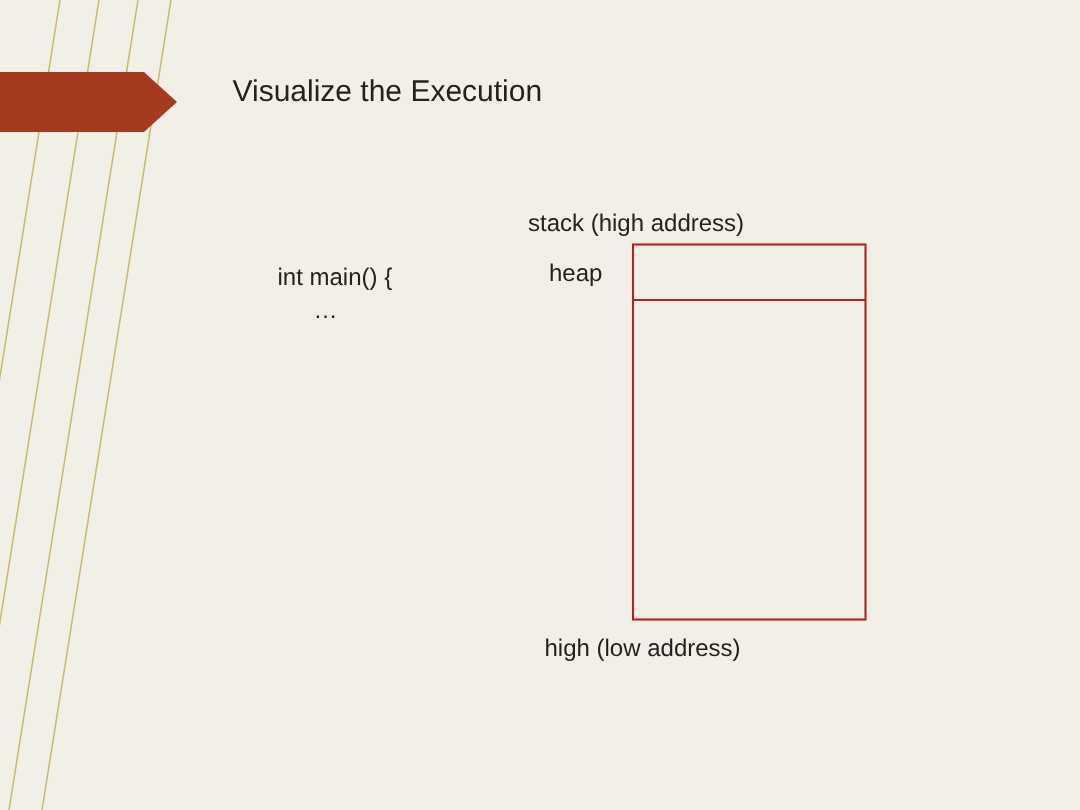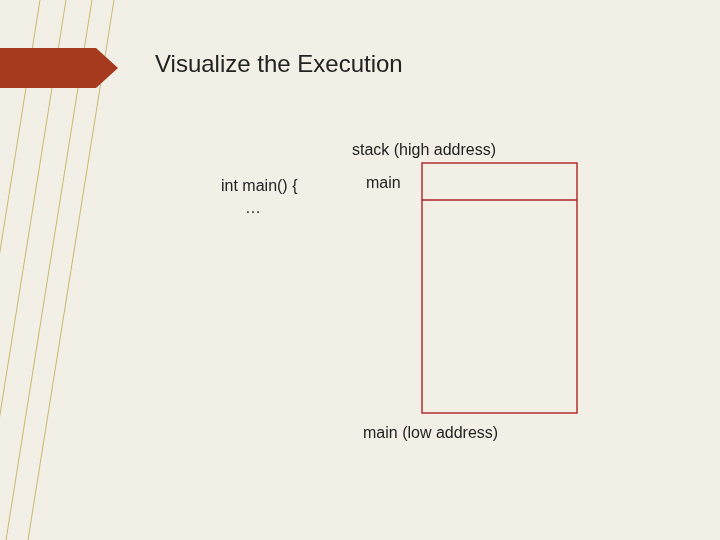--- a/index.html
+++ b/index.html
@@ -32,31 +32,30 @@
   }
   .arrow-shape {
     position: absolute;
     top: 48px;
     left: 0;
   }
   .title {
     position: absolute;
     top: 50px;
     left: 155px;
-    font-size: 24px;
+    font-size: 20px;
     color: #222;
   }
   .code-block {
     position: absolute;
     top: 175px;
     left: 185px;
     font-size: 16px;
     color: #222;
     line-height: 1.35;
-    margin-left: 36px;
   }
   .code-line2 {
     padding-left: 24px;
   }
   .top-label {
     position: absolute;
     top: 141px;
     left: 352px;
     font-size: 16px;
     color: #222;
@@ -113,18 +112,18 @@
     <div class="code-line2">…</div>
   </div>
 
   <div class="top-label">stack (high address)</div>
 
   <div class="stack-diagram">
     <svg class="stack-svg" width="230" height="256">
       <rect class="box" x="70" y="3" width="155" height="250"></rect>
       <line class="sep" x1="70" y1="40" x2="225" y2="40"></line>
     </svg>
-    <div class="frame-label" style="top:14px; left:14px;">main</div>
+    <div class="frame-label" style="top:14px; left:14px;">heap</div>
   </div>
 
-  <div class="bottom-label">main (low address)</div>
+  <div class="bottom-label">high (low address)</div>
 
 </div>
 
 </body></html>

